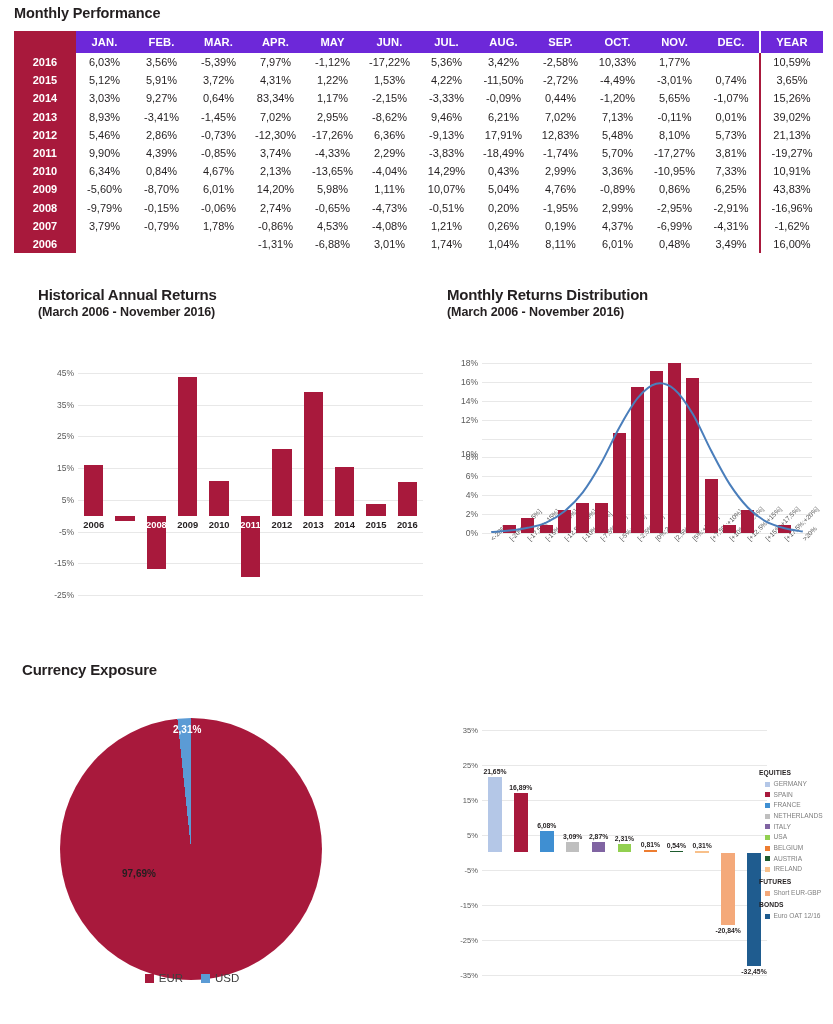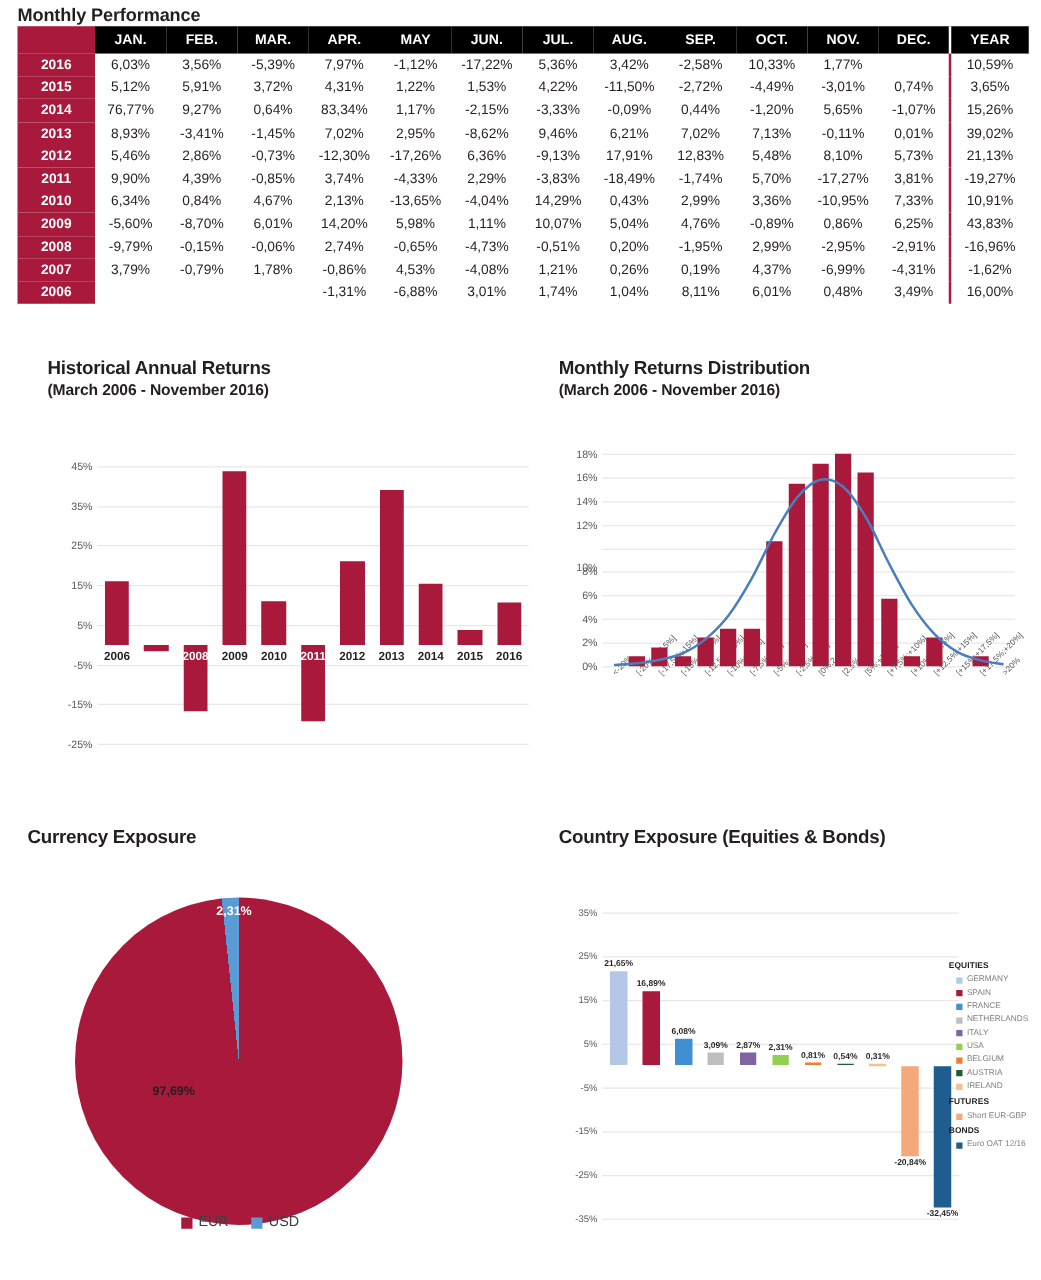--- a/index.html
+++ b/index.html
@@ -29,29 +29,29 @@
   }
   .chart-subtitle {
     font-size: 12.5px;
     font-weight: bold;
     color: #231f20;
     letter-spacing: -0.1px;
   }
 
   
   #monthly-performance { position: absolute; left: 14px; top: 5px; width: 805px; }
-  #monthly-performance .section-title { }
+  #monthly-performance .section-title { margin-bottom: 10px; }
   table.perf {
     border-collapse: collapse;
     width: 805px;
     table-layout: fixed;
     font-size: 11px;
   }
   table.perf thead th {
-    background: #000000;
+    background: #6d28d9;
     color: #ffffff;
     font-weight: bold;
     font-size: 11.2px;
     height: 22px;
     text-align: center;
     padding: 0;
     letter-spacing: 0.1px;
   }
   table.perf thead th.corner { background: #a8193c; }
   table.perf thead th.year-col { }
@@ -240,21 +240,21 @@
             <td>4,22%</td>
             <td>-11,50%</td>
             <td>-2,72%</td>
             <td>-4,49%</td>
             <td>-3,01%</td>
             <td>0,74%</td>
             <td class="year-col">3,65%</td>
           </tr>
           <tr>
             <td class="rowhead">2014</td>
-            <td>76,77%</td>
+            <td>3,03%</td>
             <td>9,27%</td>
             <td>0,64%</td>
             <td>83,34%</td>
             <td>1,17%</td>
             <td>-2,15%</td>
             <td>-3,33%</td>
             <td>-0,09%</td>
             <td>0,44%</td>
             <td>-1,20%</td>
             <td>5,65%</td>
@@ -518,21 +518,20 @@
           <span>EUR</span>
         </div>
         <div class="li">
           <span class="sw" style="background: rgb(91, 155, 213);"></span>
           <span>USD</span>
         </div>
       </div>
   </section>
 
   <section id="country-exposure">
-    <div class="chart-title">Country Exposure (Equities &amp; Bonds)</div>
     <div class="plot" id="ce-plot">
         <div class="gridline" style="top: 0px;"></div>
         <div class="ytick" style="top: 0px;">35%</div>
         <div class="gridline" style="top: 35px;"></div>
         <div class="ytick" style="top: 35px;">25%</div>
         <div class="gridline" style="top: 70px;"></div>
         <div class="ytick" style="top: 70px;">15%</div>
         <div class="gridline" style="top: 105px;"></div>
         <div class="ytick" style="top: 105px;">5%</div>
         <div class="gridline" style="top: 140px;"></div>

